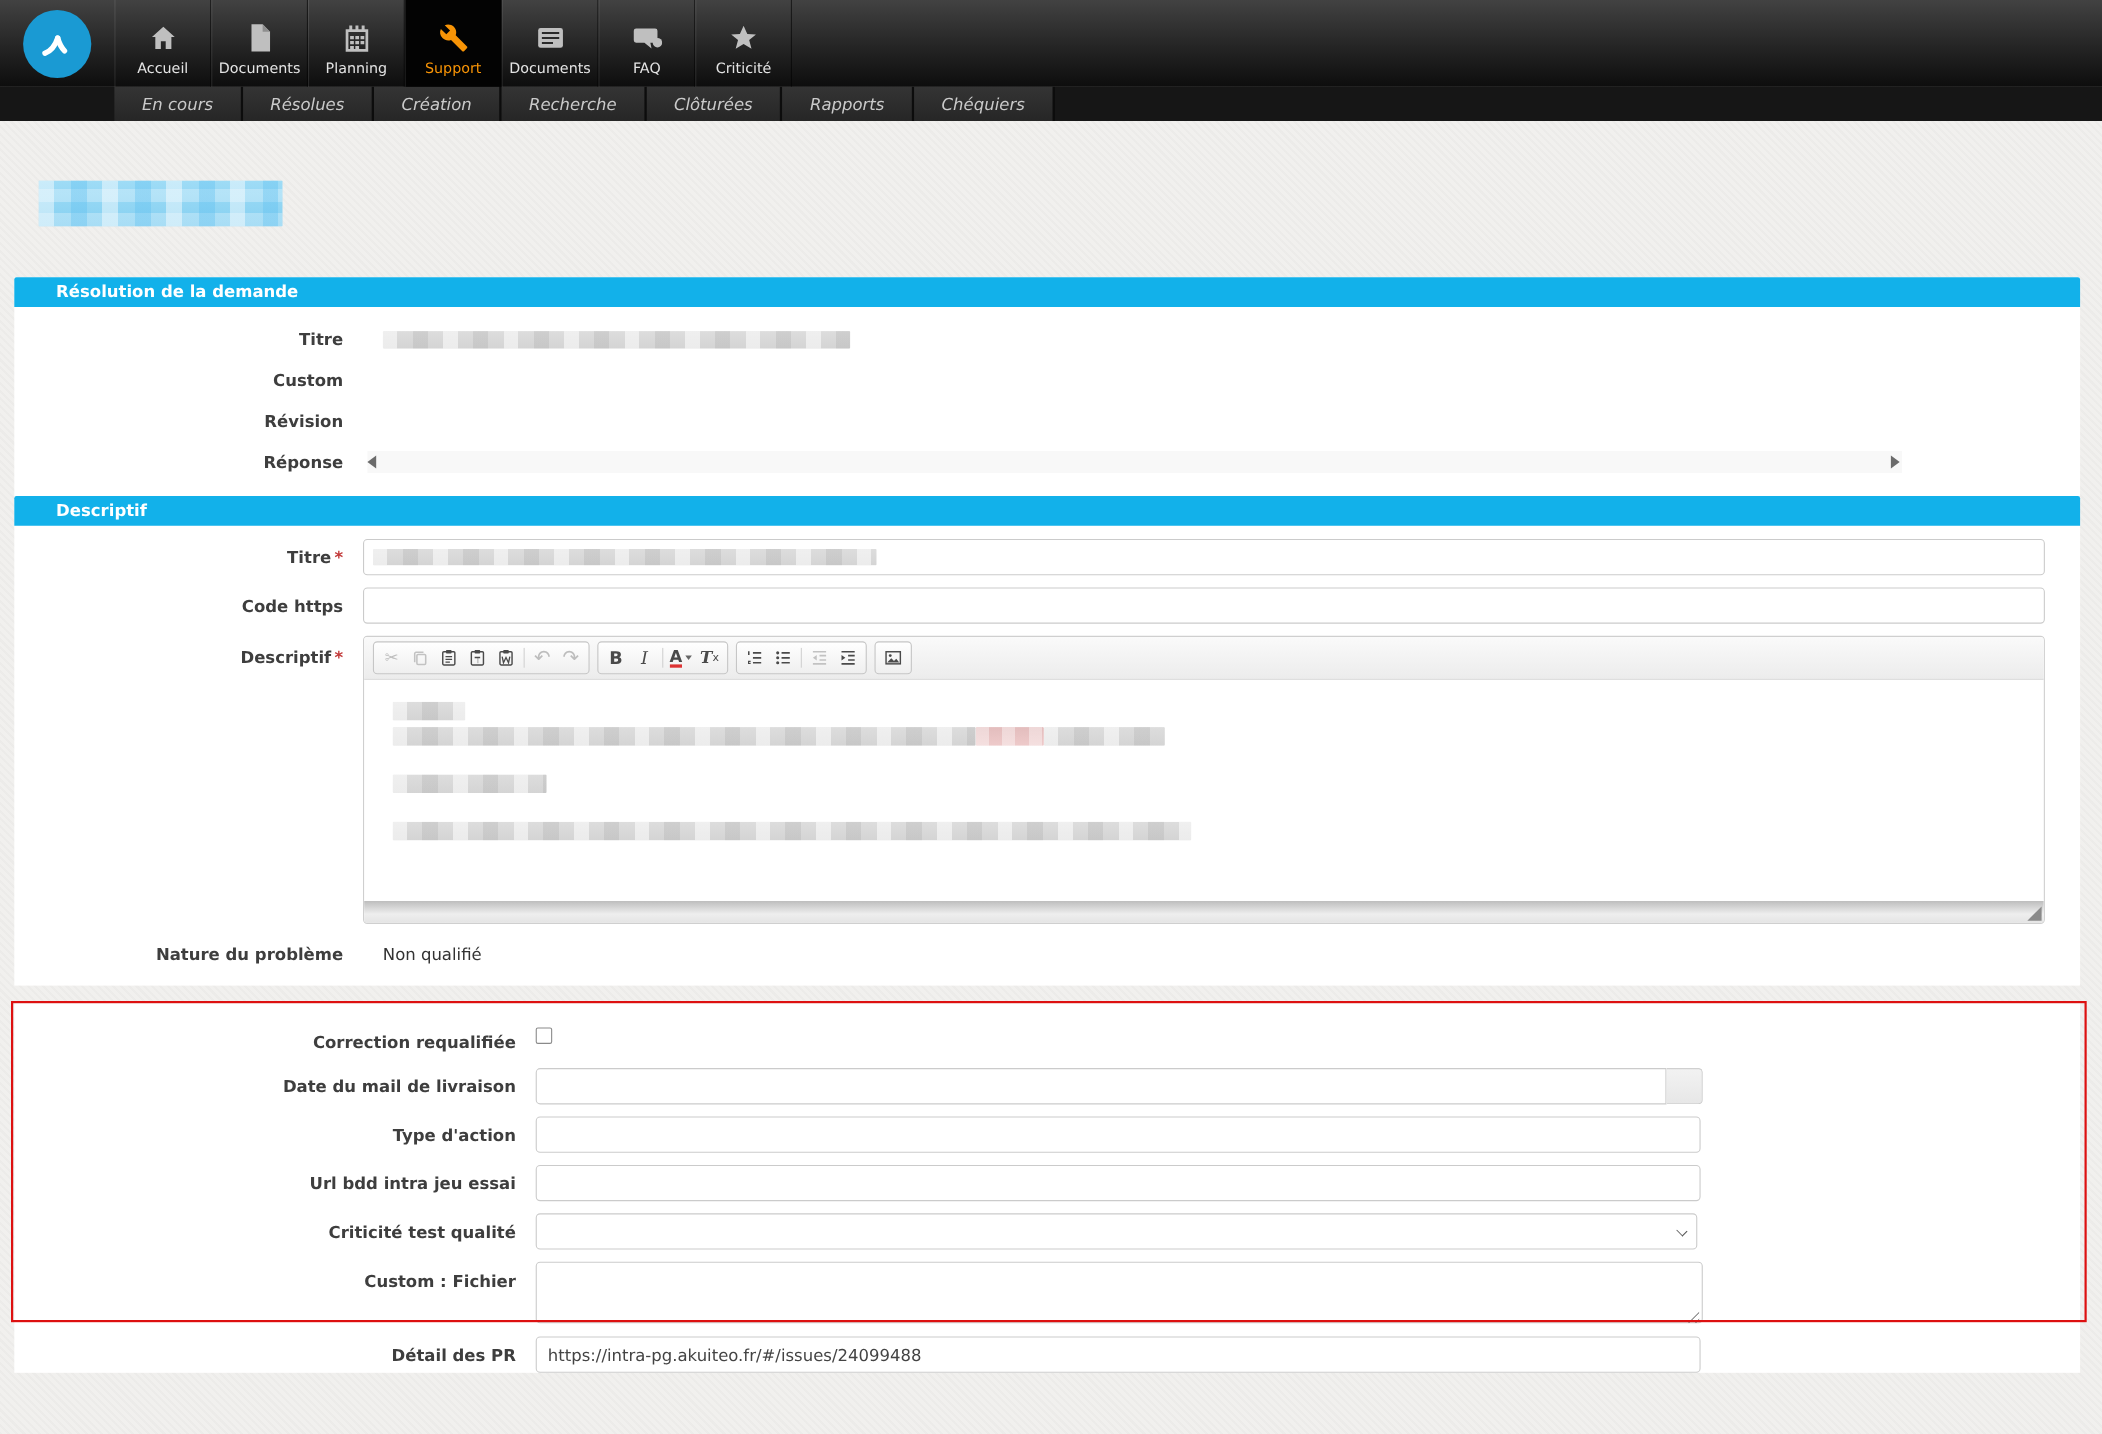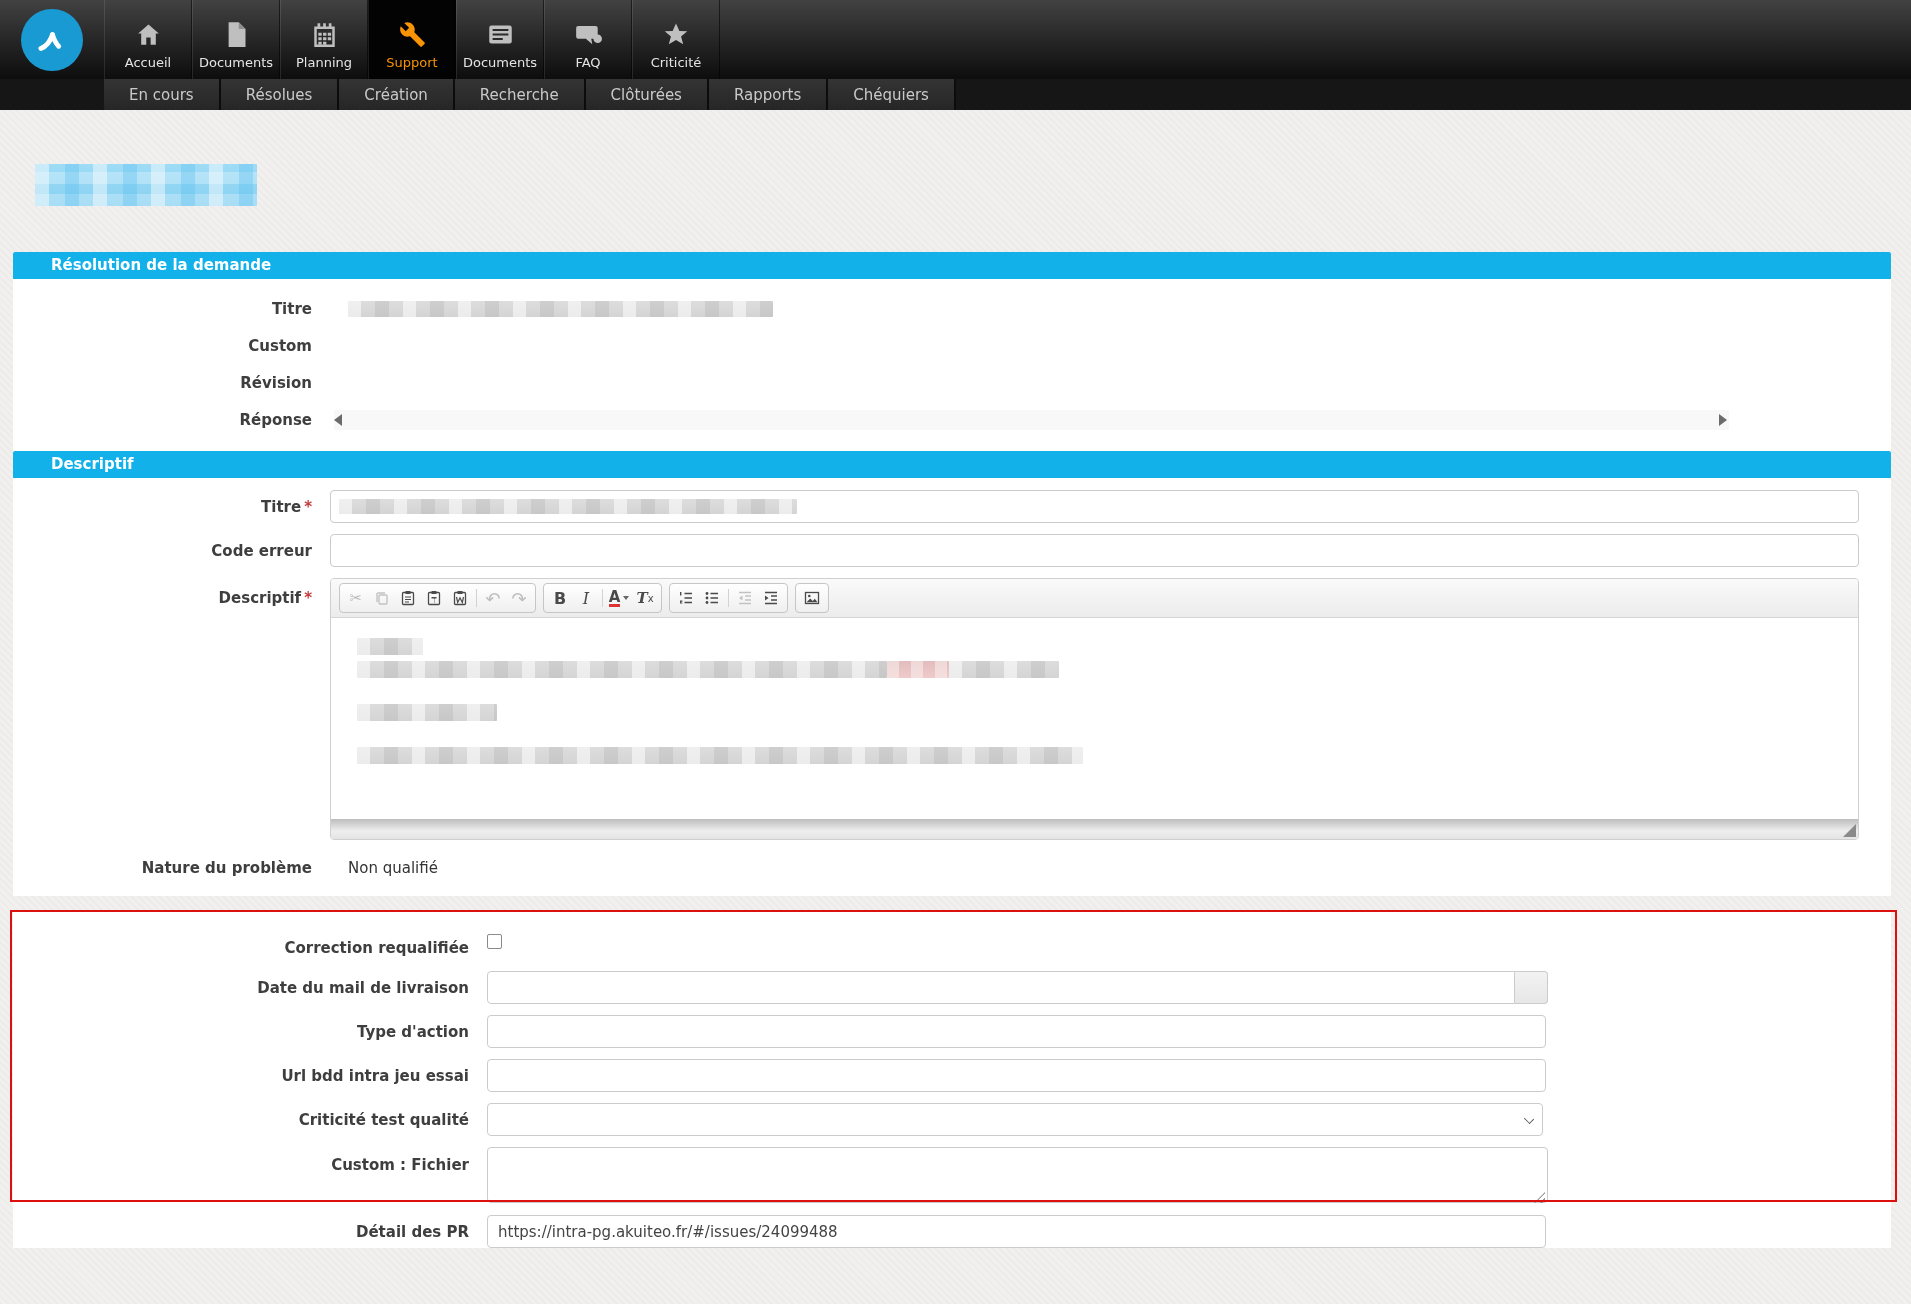--- a/index.html
+++ b/index.html
@@ -21,21 +21,21 @@
   .main-tab .nav-lbl { font-size:13px; color:#e4e4e4; }
   .main-tab svg { fill:#bfbfbf; }
   .main-tab.active { background:#030303; }
   .main-tab.active .nav-lbl { color:#f89406; }
   .main-tab.active svg { fill:#f89406; }
   .topnav-filler { flex:1; }
 
   
   .subnav { height:31px; background:#161616; display:flex; padding-left:104px; }
   .sub-tab { padding:0 25px; display:flex; align-items:center; font-size:15px; color:#cacaca;
-    background:linear-gradient(#343434,#262626); border-right:2px solid #0c0c0c; cursor:pointer; }
+    background:linear-gradient(#343434,#262626); border-right:2px solid #0c0c0c; cursor:pointer;font-style:italic; }
 
   
   .pix { border-radius:1px; }
   .pix-blue { background:
     repeating-linear-gradient(90deg, rgba(255,255,255,.45) 0 14px, rgba(255,255,255,0) 14px 30px, rgba(90,190,240,.35) 30px 44px, rgba(255,255,255,0) 44px 58px),
     repeating-linear-gradient(0deg, rgba(255,255,255,.28) 0 12px, rgba(0,0,0,0) 12px 22px),
     linear-gradient(#9fdcf6,#86d0f1); }
   .pix-gray { background:
     repeating-linear-gradient(90deg, rgba(255,255,255,.55) 0 13px, rgba(255,255,255,0) 13px 27px, rgba(120,120,120,.14) 27px 41px, rgba(255,255,255,0) 41px 55px),
     linear-gradient(#dddddd,#d4d4d4); }
@@ -266,21 +266,21 @@
 
     <div class="frow mb11">
       <span class="lbl"><span>Titre</span><span class="req">*</span></span>
       <span class="input-wrap">
         <input class="txt-input w-wide" type="text" style="">
         <span class="in-pix pix pix-gray"></span>
       </span>
     </div>
 
     <div class="frow mb11">
-      <span class="lbl">Code erreur</span>
+      <span class="lbl">Code https</span>
       <input class="txt-input w-wide" type="text" style="">
     </div>
 
     <div class="frow" style="align-items:flex-start;">
       <span class="lbl" style="padding-top:10px;"><span>Descriptif</span><span class="req">*</span></span>
 
       <div class="editor">
         <div class="ed-toolbar">
           <div class="tgroup">
             <span class="tbtn dis">✂</span>

